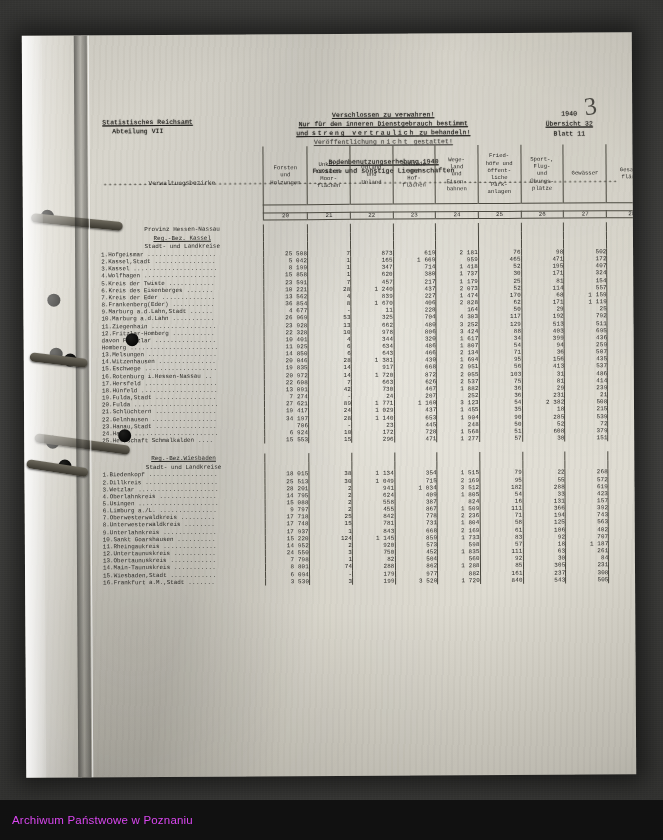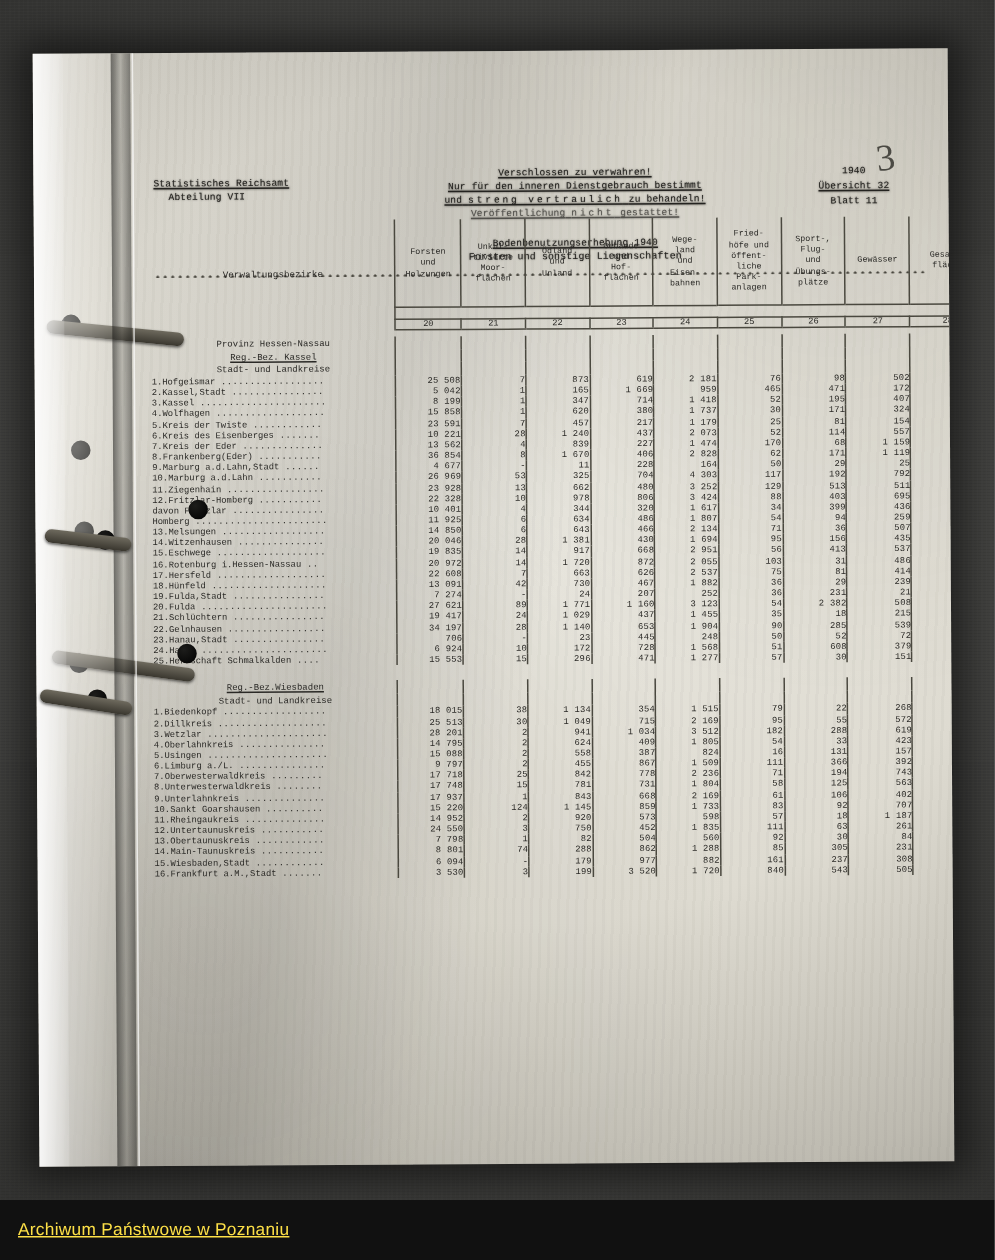--- a/index.html
+++ b/index.html
@@ -76,21 +76,21 @@
   th.stubhead{font-weight:normal;text-align:center;vertical-align:middle;font-size:6.2px;}
   td.num{text-align:right;padding-right:5px;font-size:5.9px;line-height:7.15px;
     white-space:nowrap;letter-spacing:.15px;}
   td.stub{text-align:left;padding-left:12px;font-size:5.9px;line-height:7.15px;white-space:nowrap;}
   tr.grp td{padding-top:2px;padding-bottom:0;}
   .grp-c{text-align:center;}
   .dots{letter-spacing:.3px;}
   .unit{text-align:right;padding-right:7px;font-size:5.6px;}
   
   #footer{position:absolute;left:0;bottom:0;width:100%;height:40px;
-    background:#111;color:#fde047;display:flex;align-items:center;text-decoration:underline;}
+    background:#111;color:#d946ef;display:flex;align-items:center;}
   #footer span{font-family:"Liberation Sans",sans-serif;font-size:11.5px;padding-left:12px;letter-spacing:.2px;}
 </style>
 </head>
 <body>
 
 <div id="scan-root">
   <div class="grain"></div>
 
   <div id="sheet">
     <div class="paper-tex"></div>

